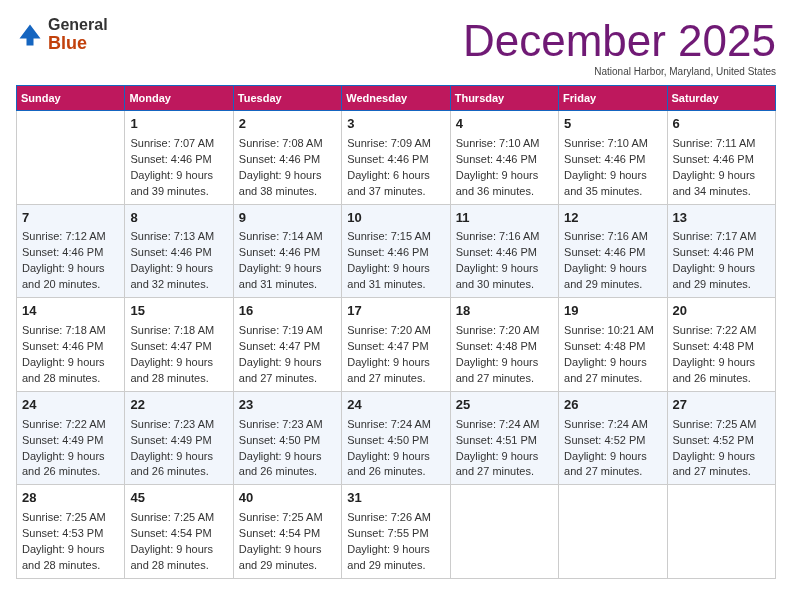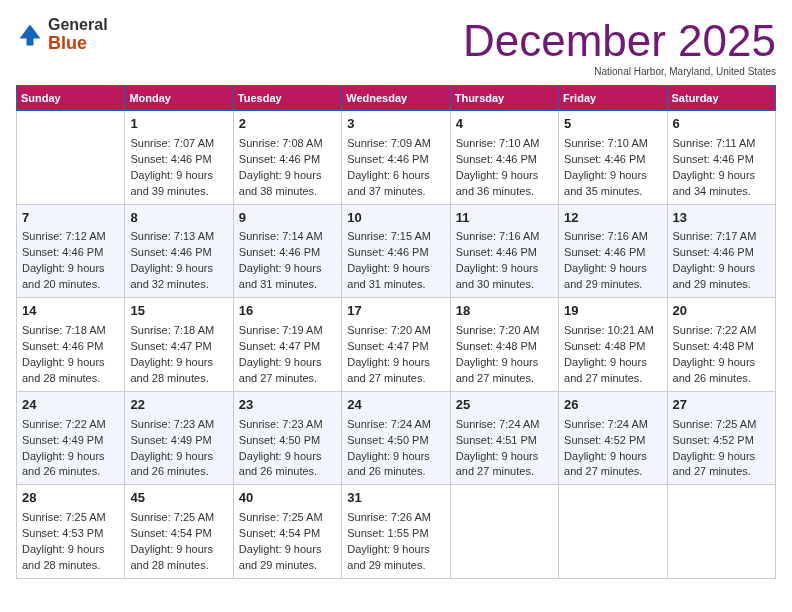--- a/index.html
+++ b/index.html
@@ -218,20 +218,20 @@
         <td>
           <div class="cell-content"><span class="day-num">28</span><span>Sunrise: 7:25 AM</span><br><span>Sunset: 4:53 PM</span><br><span>Daylight: 9 hours and 28 minutes.</span></div>
         </td>
         <td>
           <div class="cell-content"><span class="day-num">45</span><span>Sunrise: 7:25 AM</span><br><span>Sunset: 4:54 PM</span><br><span>Daylight: 9 hours and 28 minutes.</span></div>
         </td>
         <td>
           <div class="cell-content"><span class="day-num">40</span><span>Sunrise: 7:25 AM</span><br><span>Sunset: 4:54 PM</span><br><span>Daylight: 9 hours and 29 minutes.</span></div>
         </td>
         <td>
-          <div class="cell-content"><span class="day-num">31</span><span>Sunrise: 7:26 AM</span><br><span>Sunset: 1:55 PM</span><br><span>Daylight: 9 hours and 29 minutes.</span></div>
+          <div class="cell-content"><span class="day-num">31</span><span>Sunrise: 7:26 AM</span><br><span>Sunset: 7:55 PM</span><br><span>Daylight: 9 hours and 29 minutes.</span></div>
         </td>
         <td class="empty-cell"></td>
         <td class="empty-cell"></td>
         <td class="empty-cell"></td>
       </tr>
     </tbody>
 </table>
 
 </body></html>

